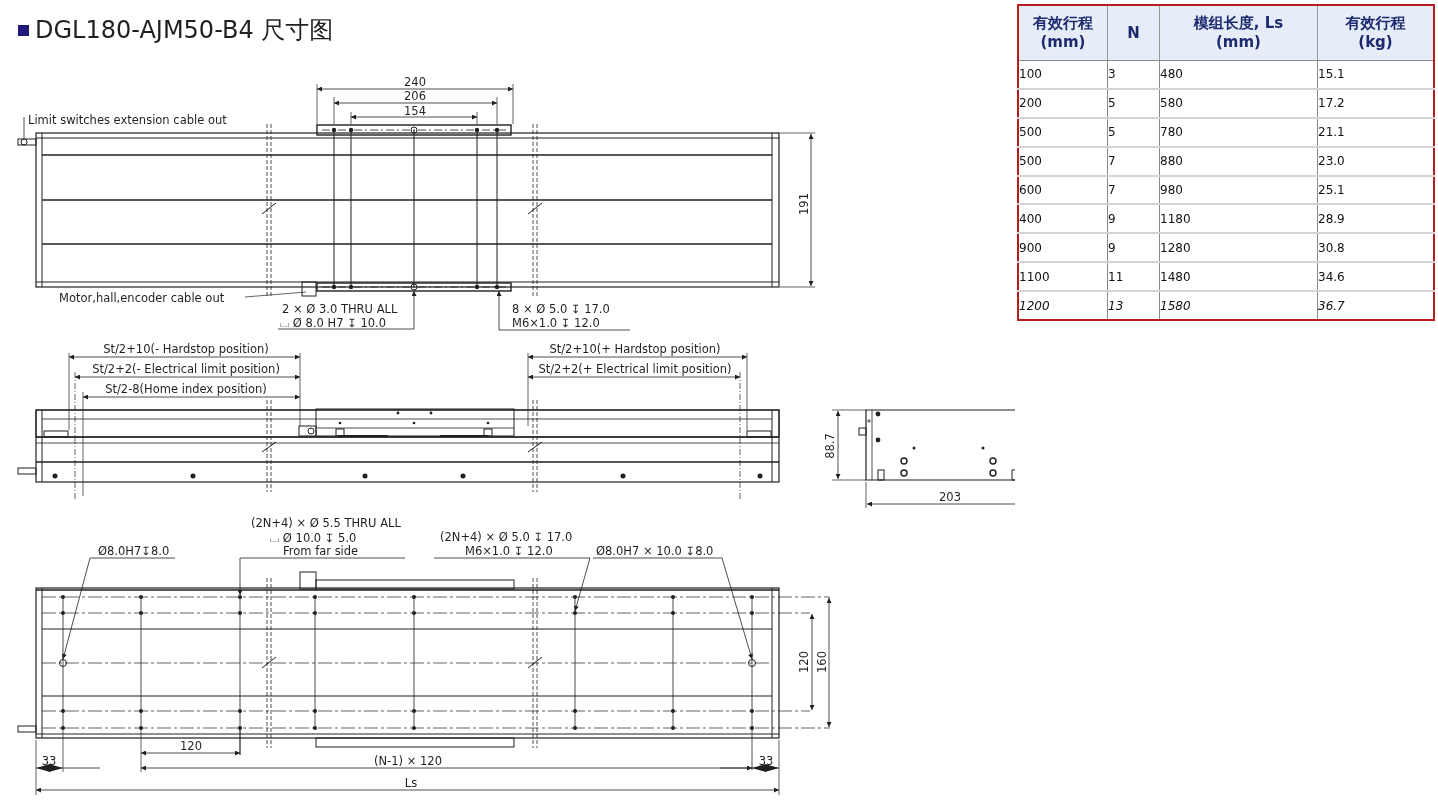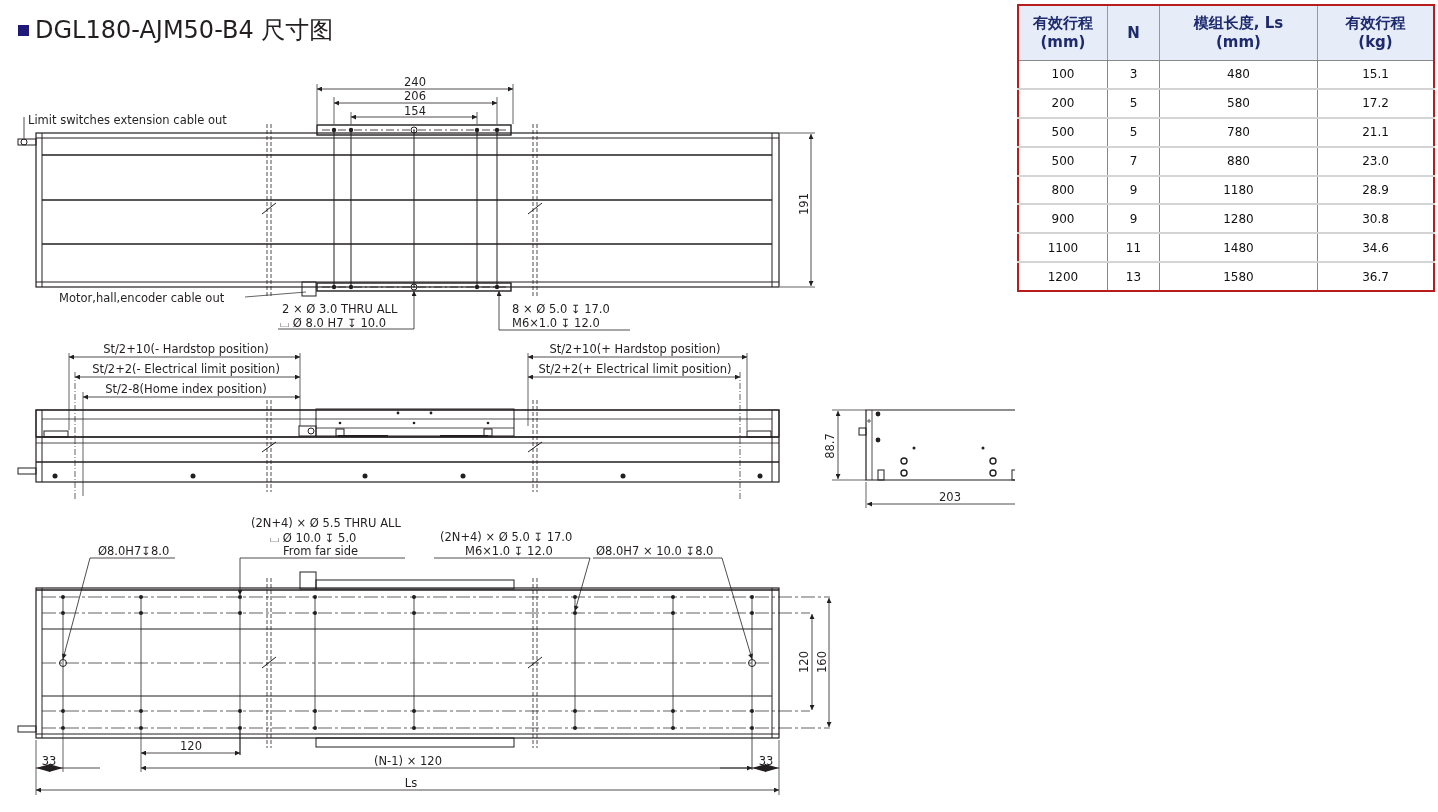--- a/index.html
+++ b/index.html
@@ -3,23 +3,23 @@
 <meta charset="utf-8">
 <style>
   html, body { margin:0; padding:0; background:#ffffff; }
   body { width:1438px; height:812px; position:relative; overflow:hidden; font-family:"Liberation Sans", "DejaVu Sans", sans-serif; color:#222; }
   .title { position:absolute; left:18px; top:14px; font-size:24px; color:#231f20; display:flex; align-items:center; font-family:"DejaVu Sans", sans-serif; }
   .title .sq { width:11px; height:11px; background:#1f1a7a; display:inline-block; margin-right:6px; }
   svg.drawing { position:absolute; left:0; top:0; }
   .spec-table { position:absolute; left:1017px; top:4px; width:418px; border-collapse:collapse; border:2px solid #b91c1c; font-family:"DejaVu Sans", sans-serif; }
   .spec-table th { background:#e6edf9; color:#1e2a6e; font-weight:bold; font-size:15px; line-height:19px; height:54px; border-right:1px solid #999; border-bottom:1px solid #888; padding:0; text-align:center; }
   .spec-table th:last-child { border-right:none; }
-  .spec-table td { font-size:12px; height:26.9px; text-align:center; color:#111; border-right:1px solid #888; border-bottom:2px solid #d4d4d4; padding:0; }
+  .spec-table td { font-size:12px; height:26.9px; color:#111; border-right:1px solid #888; border-bottom:2px solid #d4d4d4; padding:0; }
   .spec-table td:last-child { border-right:none; }
-  .spec-table tr:last-child td { border-bottom:none; }
+  .spec-table tr:last-child td { border-bottom:none;font-style:italic; }
   .lbl { font-family:"DejaVu Sans", sans-serif; fill:#231f20; }
 </style>
 </head>
 <body>
 
 <div class="title">
   <span class="sq"></span>
   <span>DGL180-AJM50-B4 尺寸图</span>
 </div>
 
@@ -383,21 +383,27 @@
         <td>780</td>
         <td>21.1</td>
       </tr>
     <tr>
         <td>500</td>
         <td>7</td>
         <td>880</td>
         <td>23.0</td>
       </tr>
     <tr>
-        <td>800</td>
+        <td>600</td>
+        <td>7</td>
+        <td>980</td>
+        <td>25.1</td>
+      </tr>
+    <tr>
+        <td>400</td>
         <td>9</td>
         <td>1180</td>
         <td>28.9</td>
       </tr>
     <tr>
         <td>900</td>
         <td>9</td>
         <td>1280</td>
         <td>30.8</td>
       </tr>

